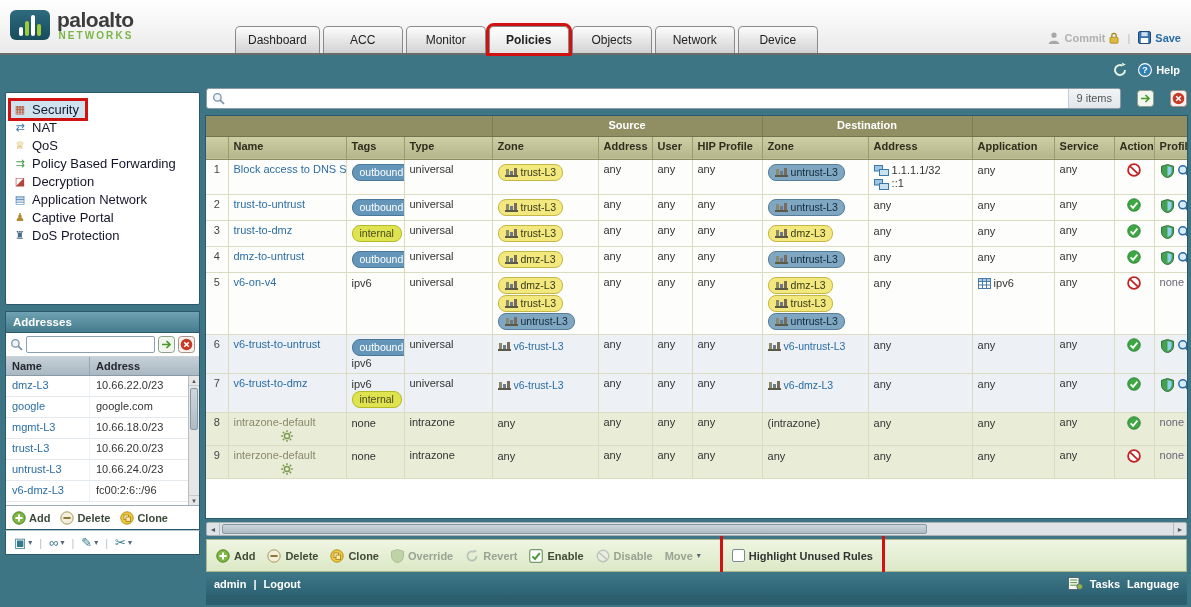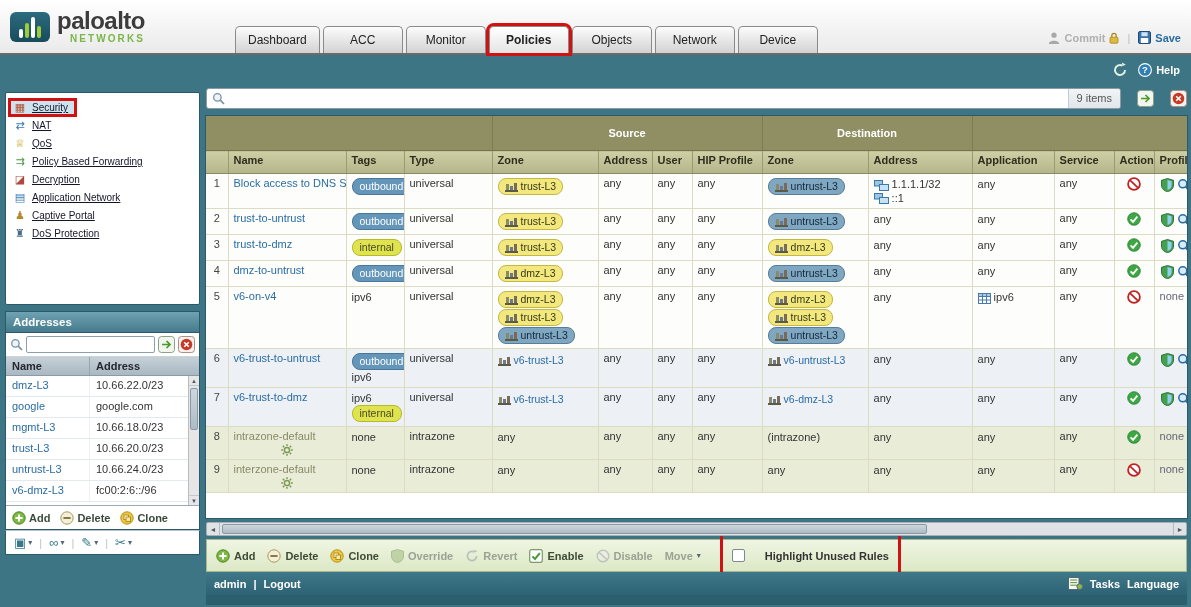--- a/index.html
+++ b/index.html
@@ -7,42 +7,42 @@
   body{font-family:"Liberation Sans","DejaVu Sans",sans-serif;font-size:11px;color:#333;background:#3e7585;overflow:hidden;}
   .ic{display:inline-flex;align-items:center;justify-content:center;vertical-align:middle;line-height:1;}
   .annotated{outline:3px solid #d11212;outline-offset:0;}
 
   
   .topbar{height:55px;background:linear-gradient(#ffffff,#eaeaea);border-bottom:2px solid #6b6b6b;position:relative;}
   .logo{position:absolute;left:10px;top:9px;display:flex;align-items:center;gap:7px;}
   .logo-badge{width:40px;height:30px;border-radius:6px;background:linear-gradient(#2d6b7e,#174c5c);display:flex;align-items:flex-end;justify-content:center;gap:2px;padding:4px 5px;}
   .logo-badge i{display:block;width:4px;border-radius:2px;}
   .logo-text{display:flex;flex-direction:column;line-height:1;}
-  .brand{font-size:24px;font-weight:bold;color:#3c3c3c;letter-spacing:-0.5px;}
+  .brand{font-size:21px;font-weight:bold;color:#3c3c3c;letter-spacing:-0.5px;}
   .brand-sub{font-size:10px;font-weight:bold;color:#7ab648;letter-spacing:2.1px;align-self:flex-end;margin-top:1px;}
   .tabs{position:absolute;left:235px;bottom:0;display:flex;gap:3px;align-items:flex-end;}
   .tab{min-width:80px;text-align:center;padding:6px 12px;font-size:12px;color:#222;background:linear-gradient(#fcfcfc,#d2d2d2);border:1px solid #8a8a8a;border-bottom:none;border-radius:5px 5px 0 0;cursor:pointer;white-space:nowrap;}
   .tab.active{font-weight:bold;background:linear-gradient(#ffffff,#e4e4e4);}
   .top-actions{position:absolute;right:10px;bottom:9px;display:flex;align-items:center;gap:8px;font-size:11px;font-weight:bold;}
   .commit{color:#b0b0b0;display:inline-flex;gap:4px;align-items:center;cursor:pointer;text-align:right;}
   .save{color:#2a6da4;display:inline-flex;gap:4px;align-items:center;cursor:pointer;}
   .actions-sep{color:#bbb;font-weight:normal;}
 
   
   .app-body{display:flex;height:552px;}
   .sidebar{width:205px;flex:none;padding:0 5px;display:flex;flex-direction:column;}
   .content{flex:1;min-width:0;display:flex;flex-direction:column;padding-right:3px;}
 
   
   .nav-panel{margin-top:37px;background:#fff;border:1px solid #29596a;border-radius:2px;height:213px;padding:7px 3px;}
   .nav-item{padding:1px 2px;height:18px;cursor:pointer;white-space:nowrap;}
   .nav-inner{display:inline-flex;align-items:center;gap:5px;padding:1px 6px 1px 2px;}
   .nav-item.selected .nav-inner{background:#cfe3ef;}
   .nav-item .ic{width:14px;font-size:11px;}
-  .nav-label{font-size:10px;color:#15152a;text-decoration:underline;}
+  .nav-label{font-size:13px;color:#15152a;}
   .addr-title{margin-top:6px;height:21px;background:linear-gradient(#6fa2b2,#457b8c);border:1px solid #29596a;border-bottom:none;color:#fff;font-weight:bold;font-size:11.5px;padding:4px 7px;}
   .addr-panel{background:#fff;border:1px solid #29596a;display:flex;flex-direction:column;}
   .addr-search{display:flex;align-items:center;gap:3px;padding:3px 4px;border-bottom:1px solid #ccd4d9;}
   .addr-search input{flex:1;min-width:0;height:17px;border:1px solid #8aa0ae;border-radius:2px;padding:0 4px;font:inherit;}
   .fbtn{cursor:pointer;}
   .addr-head{display:flex;background:linear-gradient(#c6d0d8,#a9b8c2);border-bottom:1px solid #8a9aa6;font-weight:bold;color:#26262e;}
   .addr-head span{padding:3px 6px;}
   .addr-col-name{width:84px;border-right:1px solid #97a7b2;}
   .addr-body-wrap{position:relative;height:129px;overflow:hidden;}
   .addr-row{display:flex;border-bottom:1px solid #e4e9ed;height:21px;cursor:pointer;}
@@ -64,21 +64,21 @@
   .help{display:inline-flex;align-items:center;gap:4px;cursor:pointer;}
   .filterbar{height:26px;display:flex;align-items:center;gap:16px;margin:0 1px 4px 1px;}
   .search-pill{flex:1;min-width:0;height:21px;background:#fff;border:1px solid #8a9aa6;border-radius:3px;display:flex;align-items:center;padding:0 0 0 5px;gap:5px;overflow:hidden;}
   .search-pill input{flex:1;min-width:0;border:none;outline:none;font:inherit;height:17px;}
   .items-count{color:#555;padding:0 8px;border-left:1px solid #c2ccd4;height:100%;display:flex;align-items:center;background:linear-gradient(#f2f4f6,#e2e6ea);white-space:nowrap;}
 
   
   .table-wrap{height:404px;background:#fff;border:1px solid #29596a;overflow:hidden;}
   table.rules{border-collapse:collapse;table-layout:fixed;width:1038px;}
   .rules td{border-right:1px solid #dcdcc2;border-bottom:1px solid #dcdcc2;padding:3px 5px;vertical-align:top;font-size:11px;overflow:hidden;white-space:nowrap;}
-  .rules tr.ghead td{background:#8f8f63;color:#fff;font-weight:bold;text-align:center;border-right:1px solid #7c7c52;border-bottom:1px solid #74744c;padding:11px;height:20px;}
+  .rules tr.ghead td{background:#8f8f63;color:#fff;font-weight:bold;text-align:center;border-right:1px solid #7c7c52;border-bottom:1px solid #74744c;padding:3px;height:20px;}
   .rules tr.chead td{background:linear-gradient(#cfcfa6,#b5b58b);color:#2e2e1e;font-weight:bold;border-right:1px solid #9b9b70;border-bottom:1px solid #8a8a60;height:23px;}
   tr.rule-row{background:#fdfdfb;cursor:pointer;}
   tr.rule-row.shaded{background:#edf1f5;}
   tr.rule-row.default-rule{background:#e9ecd7;}
   .num-cell{text-align:center;color:#444;}
   .rule-name{color:#2a6da4;}
   .default-rule .rule-name{color:#8a8a68;}
   .gear-line{margin-top:1px;text-align:center;}
   .cell-line{margin:1px 0;}
   .tag{display:inline-block;border-radius:8px;padding:0 7px;font-size:10.5px;line-height:15px;}
@@ -95,21 +95,21 @@
   
   .hscroll{height:14px;margin:3px 1px;background:#dfe3e6;border:1px solid #a8b0b6;position:relative;border-radius:2px;font-size:7px;color:#556;}
   .hs-thumb{position:absolute;left:15px;top:1px;height:10px;width:72%;background:linear-gradient(#cdd6dc,#aebbc4);border:1px solid #8899a4;border-radius:2px;}
   .hs-arrow{position:absolute;top:0;width:13px;height:12px;display:flex;align-items:center;justify-content:center;cursor:pointer;}
   .hs-left{left:0;border-right:1px solid #b4bcc2;}
   .hs-right{right:0;border-left:1px solid #b4bcc2;}
   .action-bar{height:33px;margin:0 1px;background:linear-gradient(#eff5e2,#dce8c6);border:1px solid #a9b88e;display:flex;align-items:center;gap:12px;padding:0 9px;}
   .tb-btn{display:inline-flex;align-items:center;gap:4px;font-weight:bold;color:#3f4a36;cursor:pointer;white-space:nowrap;}
   .tb-btn.disabled{color:#9aa293;}
   .tb-btn.disabled .ic{opacity:.5;}
-  .highlight-wrap{display:inline-flex;align-items:center;gap:20px;margin-left:10px;padding:21px 9px;cursor:pointer;}
+  .highlight-wrap{display:inline-flex;align-items:center;gap:4px;margin-left:10px;padding:21px 9px;cursor:pointer;}
   .checkbox{width:13px;height:13px;background:#fff;border:1px solid #7a8a94;border-radius:2px;}
   .hl-label{font-weight:bold;color:#333;}
   .statusbar{height:23px;margin:0 1px;background:linear-gradient(#3f7888,#2d6374);display:flex;align-items:center;justify-content:space-between;padding:0 8px;color:#fff;font-weight:bold;}
   .status-left,.status-right{display:flex;gap:7px;align-items:center;}
   .logout{cursor:pointer;}
   .bottom-strip{height:10px;margin:0 1px;background:#2b5f6e;}
 </style>
 </head>
 <body>
 

